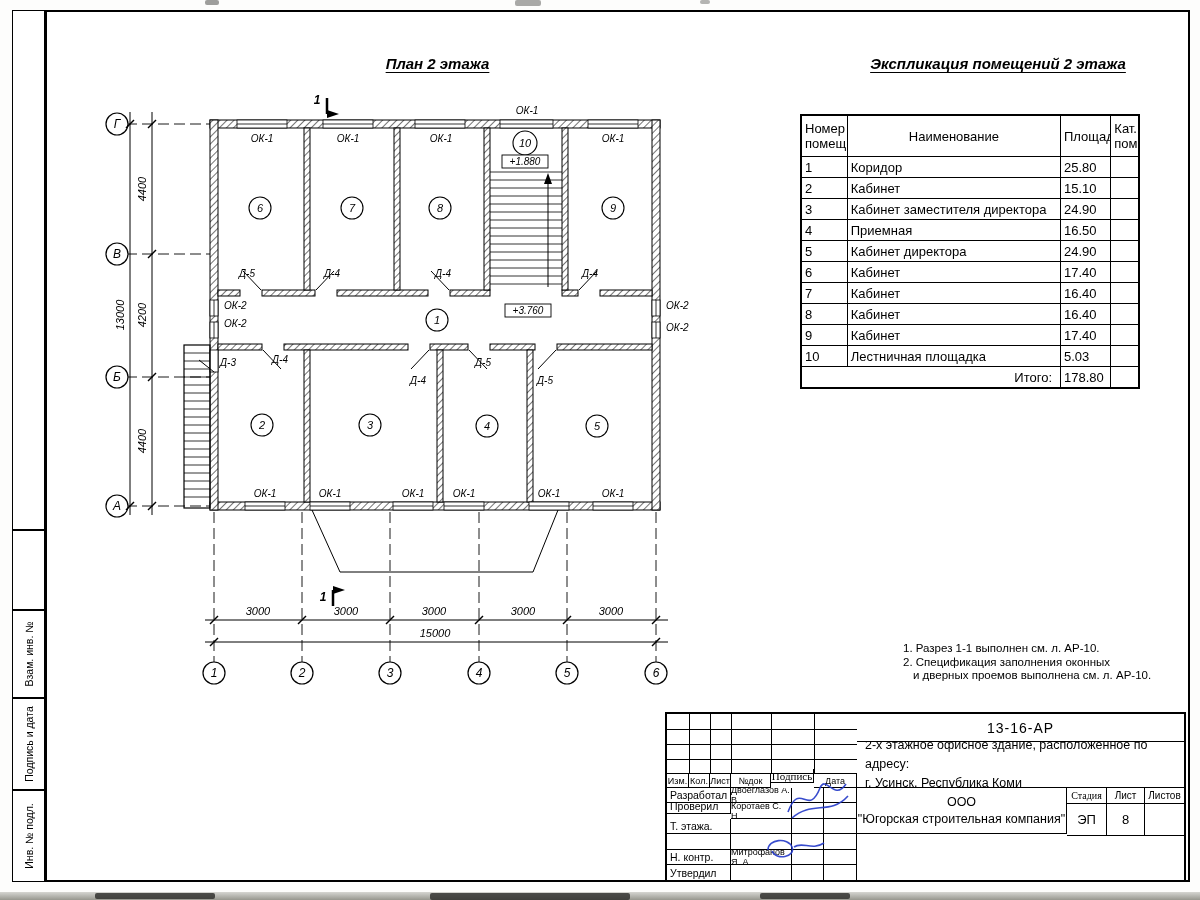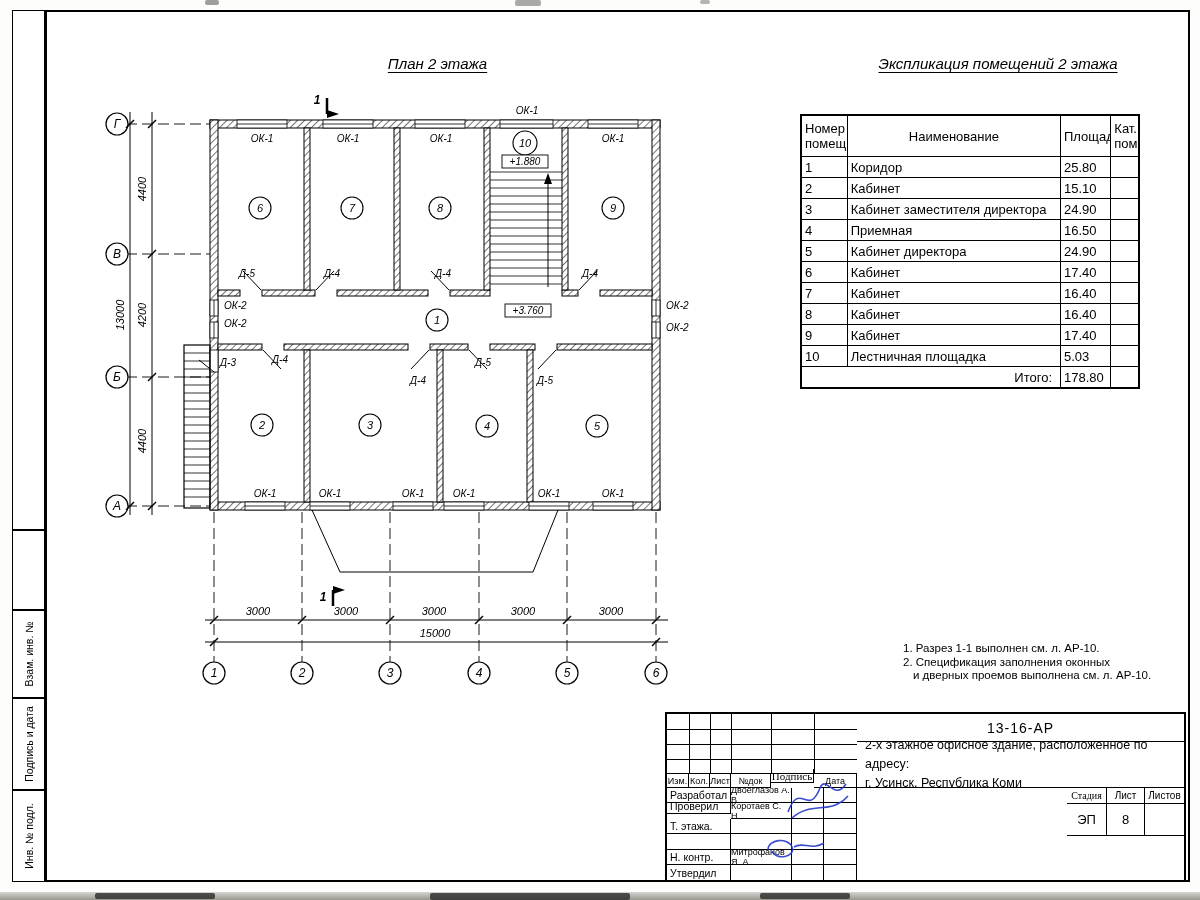--- a/index.html
+++ b/index.html
@@ -7,21 +7,21 @@
     width:1200px;height:900px;position:relative;background:#fdfdfc;
     font-family:"Liberation Sans","DejaVu Sans",sans-serif;color:#000;overflow:hidden;
   }
   .abs{position:absolute;}
   
   .frame{position:absolute;left:45px;top:10px;width:1145px;height:872px;border:2px solid #000;box-sizing:border-box;background:#fff;}
   
   .vcell{position:absolute;left:12px;width:33px;border:1px solid #000;box-sizing:border-box;display:flex;align-items:center;justify-content:center;background:#fff;}
   .vcell span{transform:rotate(-90deg);white-space:nowrap;font-size:10.5px;}
   
-  .drawing-title{font-style:italic;font-weight:400;font-size:15px;text-decoration:underline;text-underline-offset:3px;text-align:center;}
+  .drawing-title{font-style:italic;font-weight:700;font-size:15px;text-decoration:underline;text-underline-offset:3px;text-align:center;}
   
   .expl{position:absolute;left:800px;top:114px;}
   .expl table{border-collapse:collapse;border:2px solid #000;table-layout:fixed;width:340px;background:#fff;}
   .expl th,.expl td{border:1px solid #000;font-size:13px;font-weight:normal;padding:0 3px;overflow:hidden;}
   .expl th{height:40px;text-align:center;}
   .expl td{height:20px;}
   .expl .c-num{width:46px;}
   .expl .c-name{width:212px;text-align:left;}
   .expl .c-area{width:50px;text-align:right;padding-right:22px;}
   .expl .c-cat{width:28px;}
@@ -430,20 +430,24 @@
   <div class="tbc" style="left:125px;top:136px;width:32px;height:15px;"></div>
   <div class="tbc" style="left:157px;top:136px;width:33px;height:15px;"></div>
   <div class="tbc left noB" style="left:0;top:151px;width:64px;height:15px;">Утвердил</div>
   <div class="tbc small noB" style="left:64px;top:151px;width:61px;height:15px;"></div>
   <div class="tbc noB" style="left:125px;top:151px;width:32px;height:15px;"></div>
   <div class="tbc noB" style="left:157px;top:151px;width:33px;height:15px;"></div>
 
   <div class="tbc noR docnum" style="left:190px;top:0;width:327px;height:28px;">13-16-АР</div>
   <div class="tbc noR project prewrap" style="left:190px;top:28px;width:327px;height:46px;">2-х этажное офисное здание, расположенное по адресу:
 г. Усинск, Республика Коми</div>
+  <div class="tbc company" style="left:190px;top:74px;width:210px;height:46px;">
+    <span>ООО</span>
+    <span>"Югорская строительная компания"</span>
+  </div>
   <div class="tbc" style="left:400px;top:74px;width:40px;height:16px;font-size:10px;font-family:Liberation Serif, serif;">Стадия</div>
   <div class="tbc" style="left:440px;top:74px;width:38px;height:16px;font-size:10px;">Лист</div>
   <div class="tbc noR" style="left:478px;top:74px;width:39px;height:16px;font-size:10px;">Листов</div>
   <div class="tbc" style="left:400px;top:90px;width:40px;height:32px;font-size:13px;">ЭП</div>
   <div class="tbc" style="left:440px;top:90px;width:38px;height:32px;font-size:13px;">8</div>
   <div class="tbc noR" style="left:478px;top:90px;width:39px;height:32px;font-size:13px;"></div>
   <div class="tbc noR noB" style="left:400px;top:122px;width:117px;height:44px;"></div>
 </div>
 
 <svg class="abs" style="left:782px;top:772px;" width="70" height="52" viewBox="0 0 70 52">

